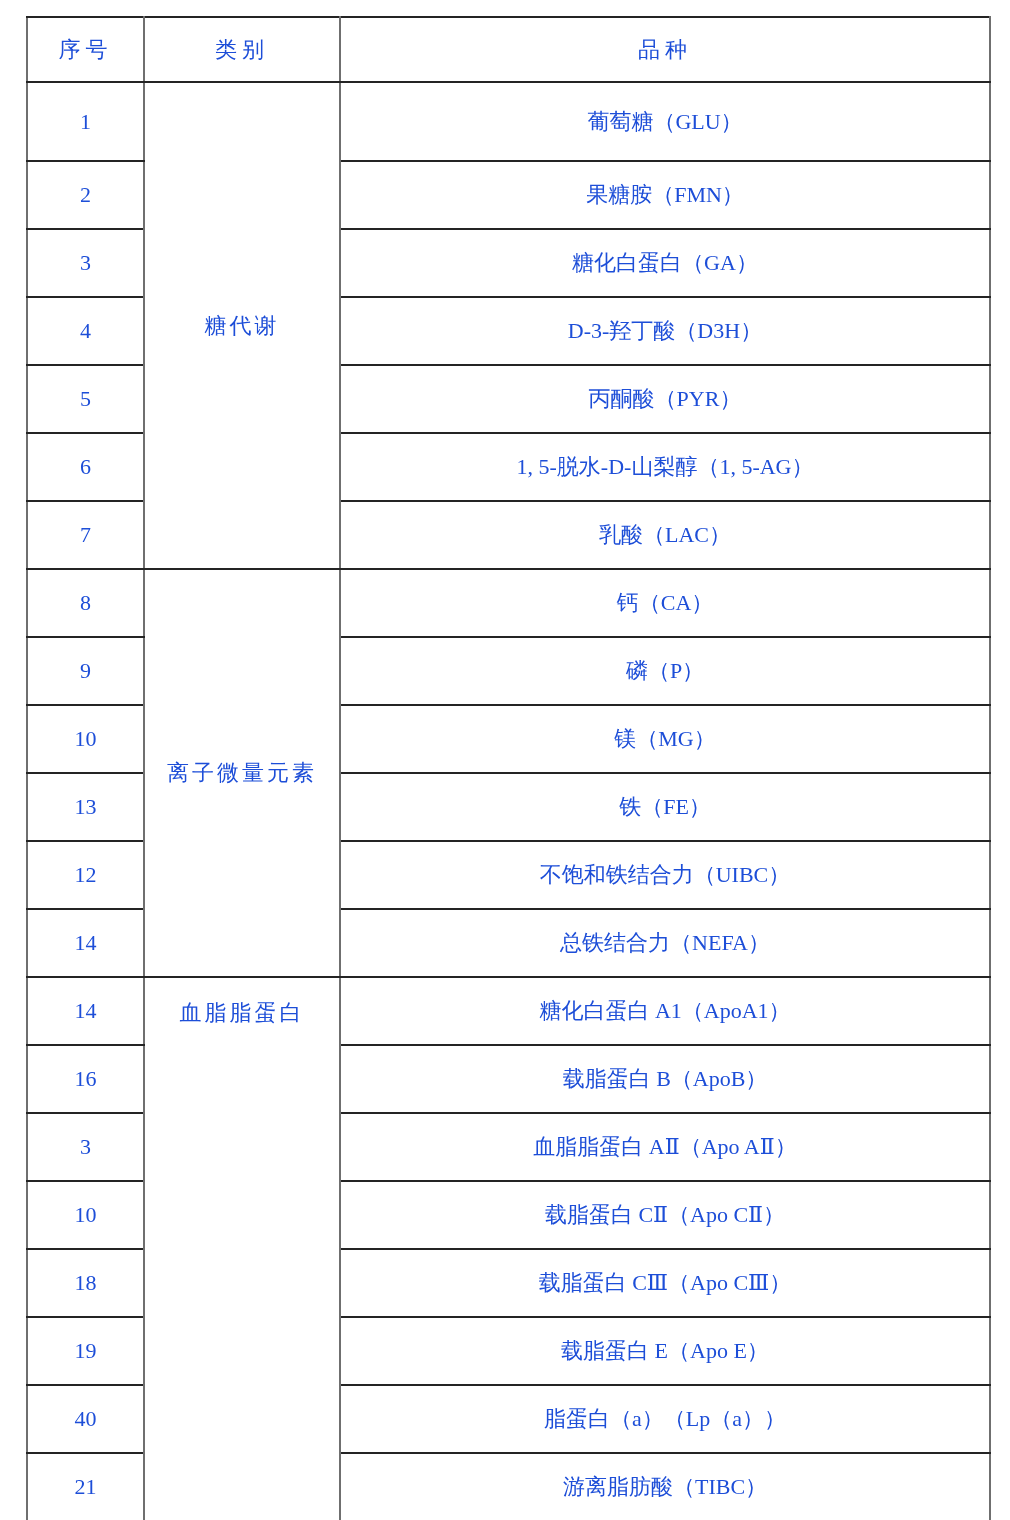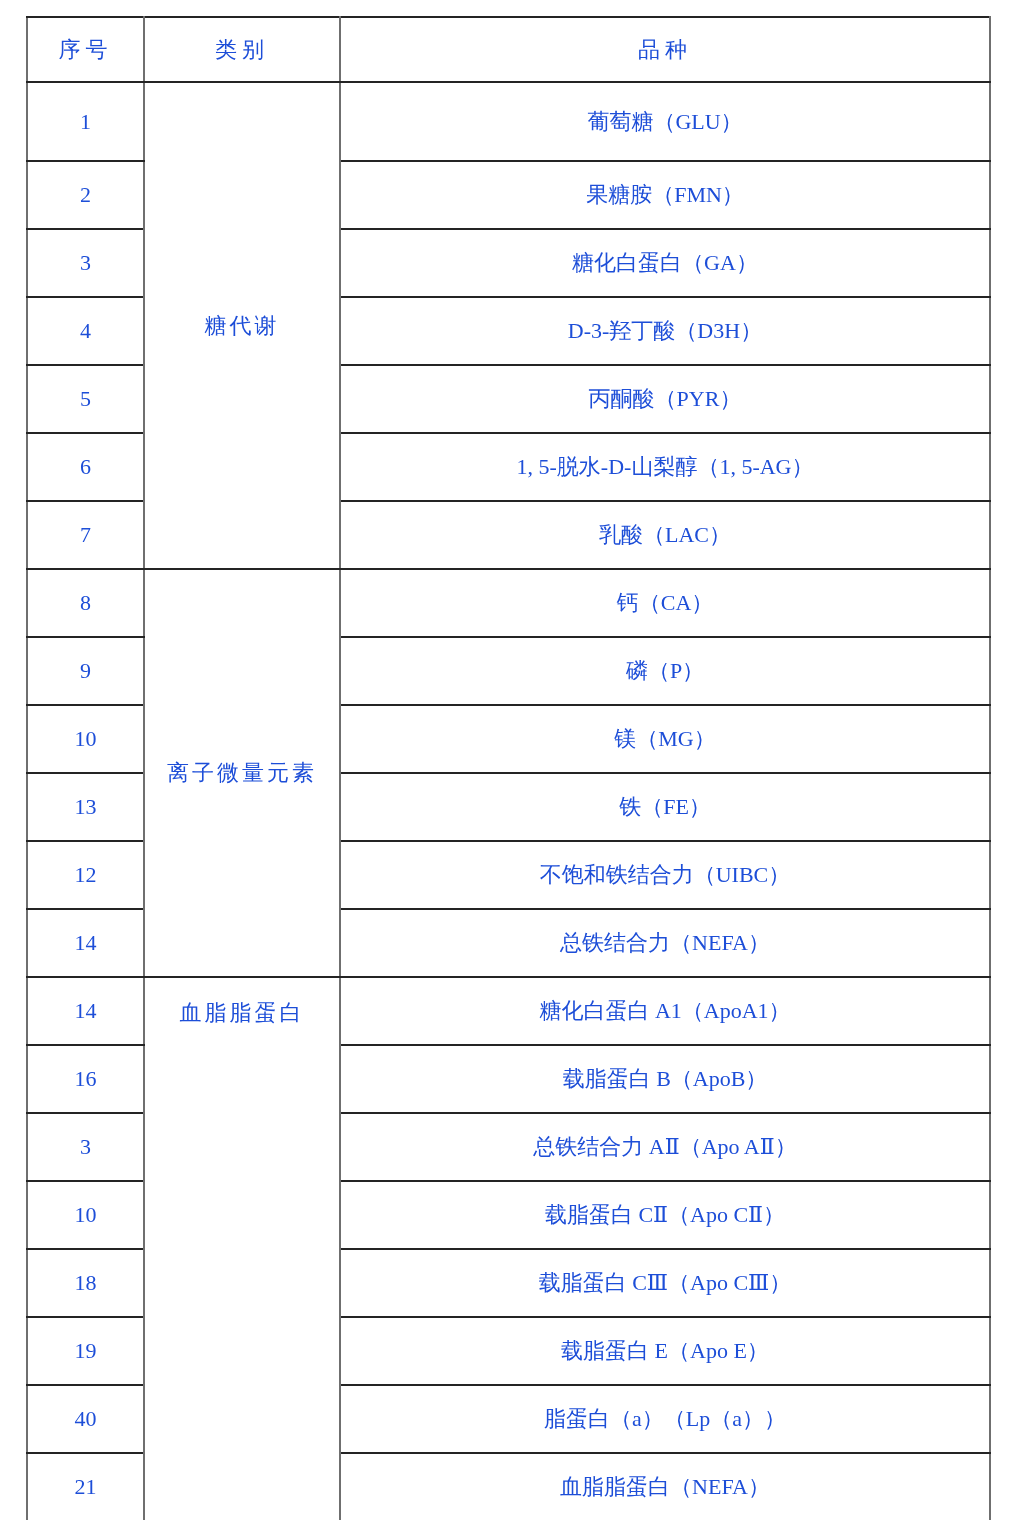--- a/index.html
+++ b/index.html
@@ -126,37 +126,37 @@
         <td>14</td>
         <td class="cat cat-top" rowspan="8">血脂脂蛋白</td>
         <td>糖化白蛋白 A1（ApoA1）</td>
       </tr>
       <tr>
         <td>16</td>
         <td>载脂蛋白 B（ApoB）</td>
       </tr>
       <tr>
         <td>3</td>
-        <td>总铁结合力 AⅡ（Apo AⅡ）</td>
+        <td>血脂脂蛋白 AⅡ（Apo AⅡ）</td>
       </tr>
       <tr>
         <td>10</td>
         <td>载脂蛋白 CⅡ（Apo CⅡ）</td>
       </tr>
       <tr>
         <td>18</td>
         <td>载脂蛋白 CⅢ（Apo CⅢ）</td>
       </tr>
       <tr>
         <td>19</td>
         <td>载脂蛋白 E（Apo E）</td>
       </tr>
       <tr>
         <td>40</td>
         <td>脂蛋白（a）（Lp（a））</td>
       </tr>
       <tr>
         <td>21</td>
-        <td>血脂脂蛋白（NEFA）</td>
+        <td>游离脂肪酸（TIBC）</td>
       </tr>
     </tbody>
   </table>
 </div>
 
 </body></html>

